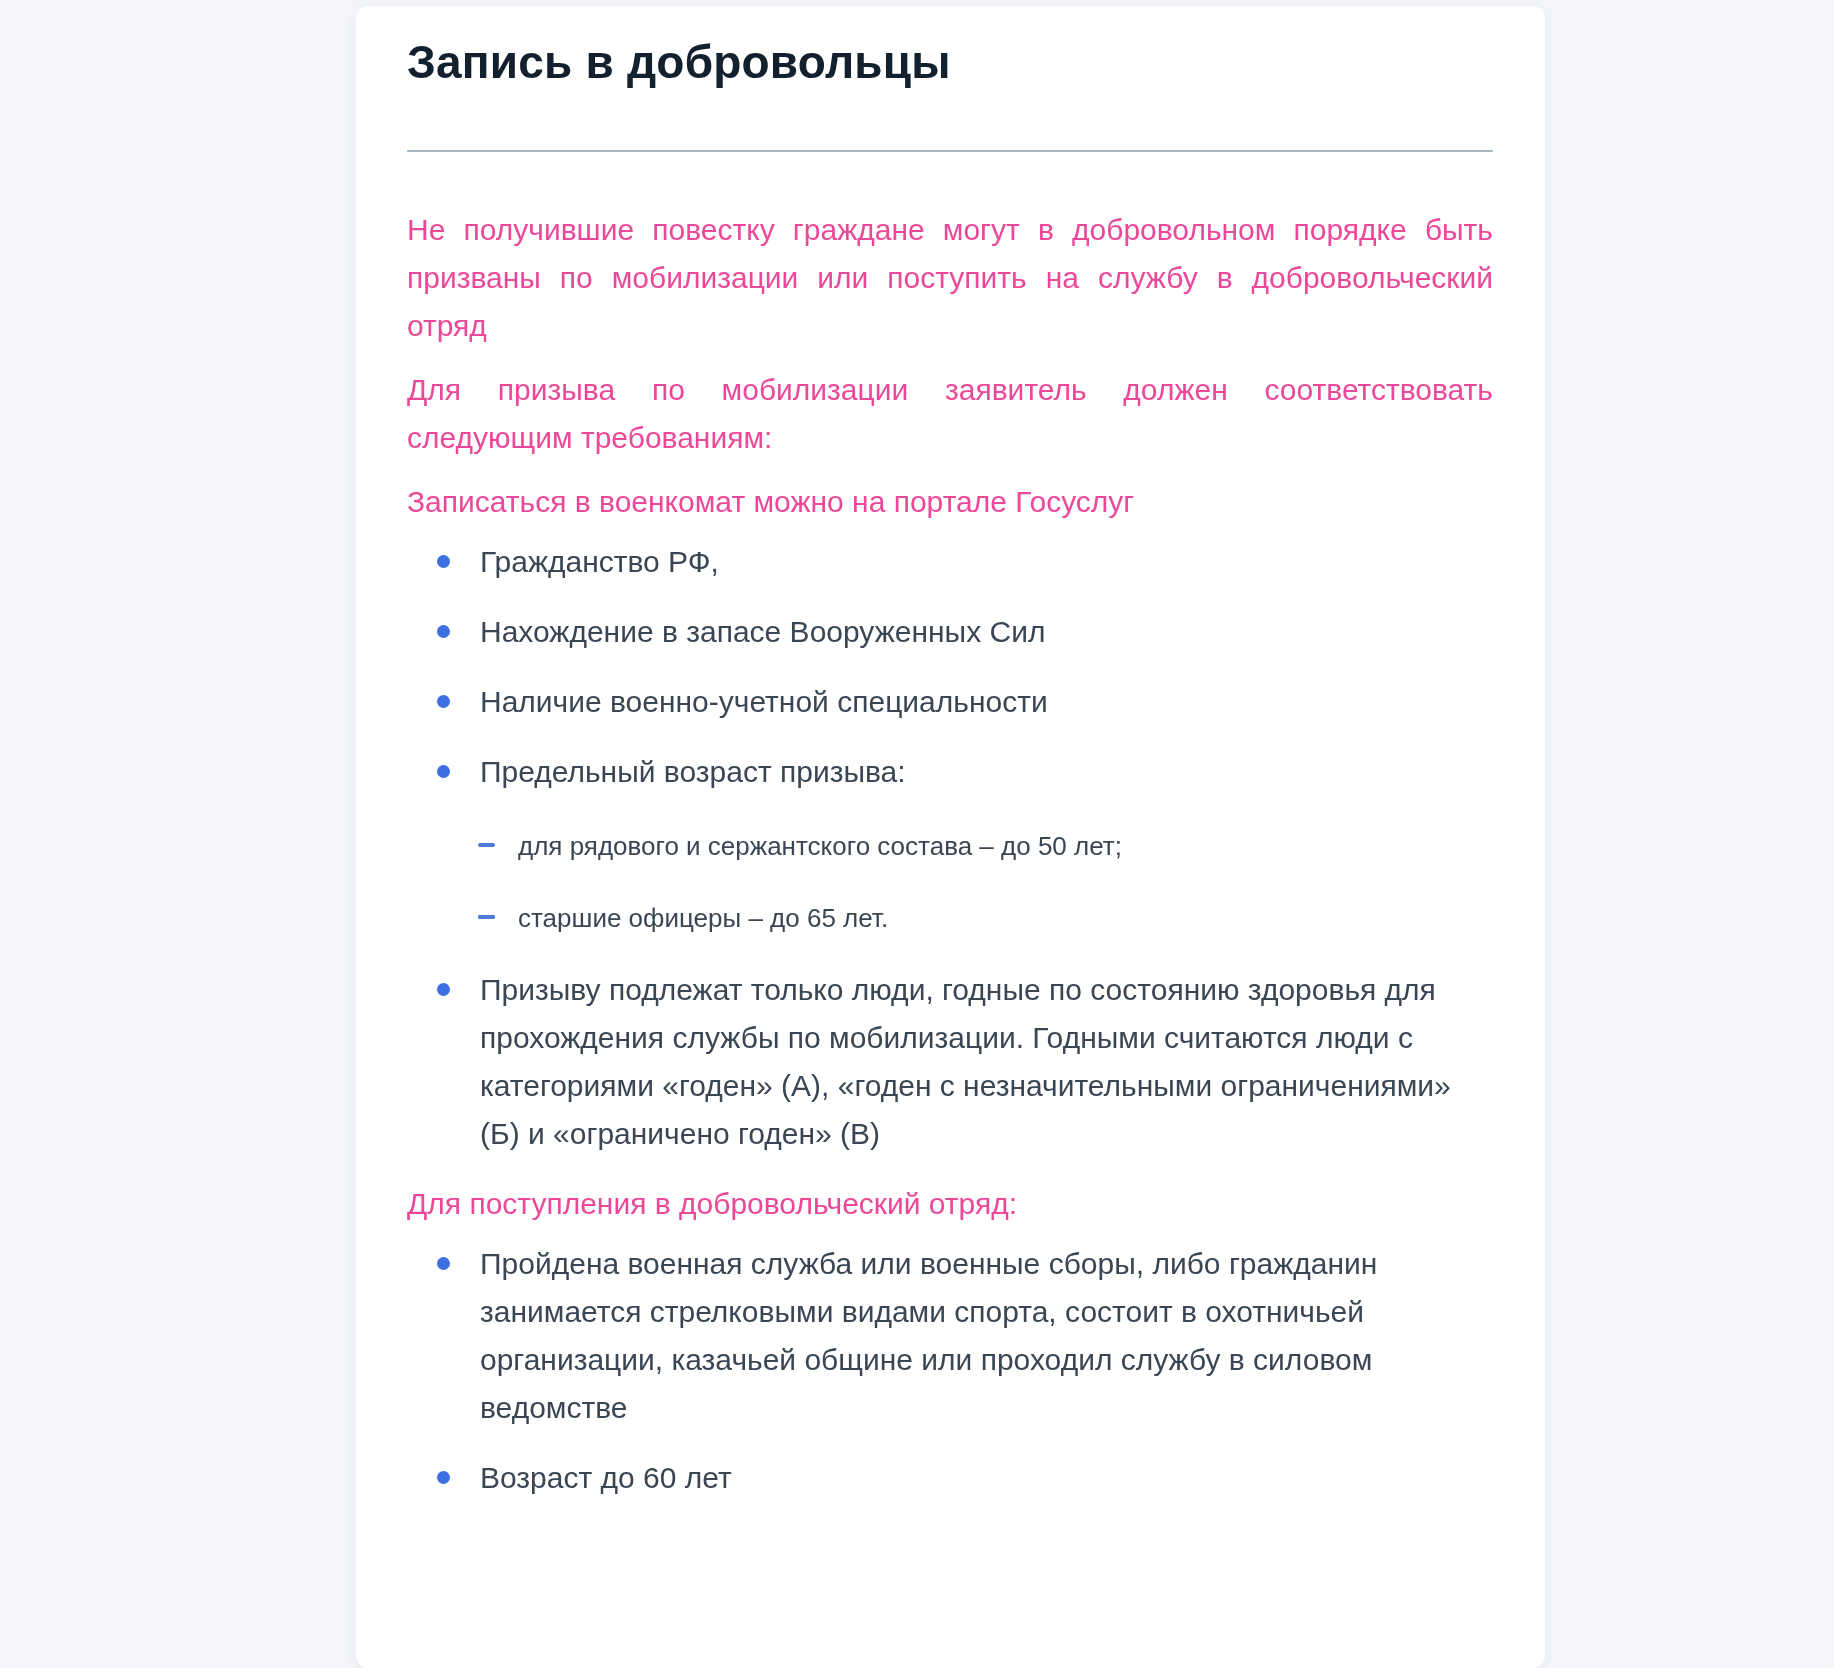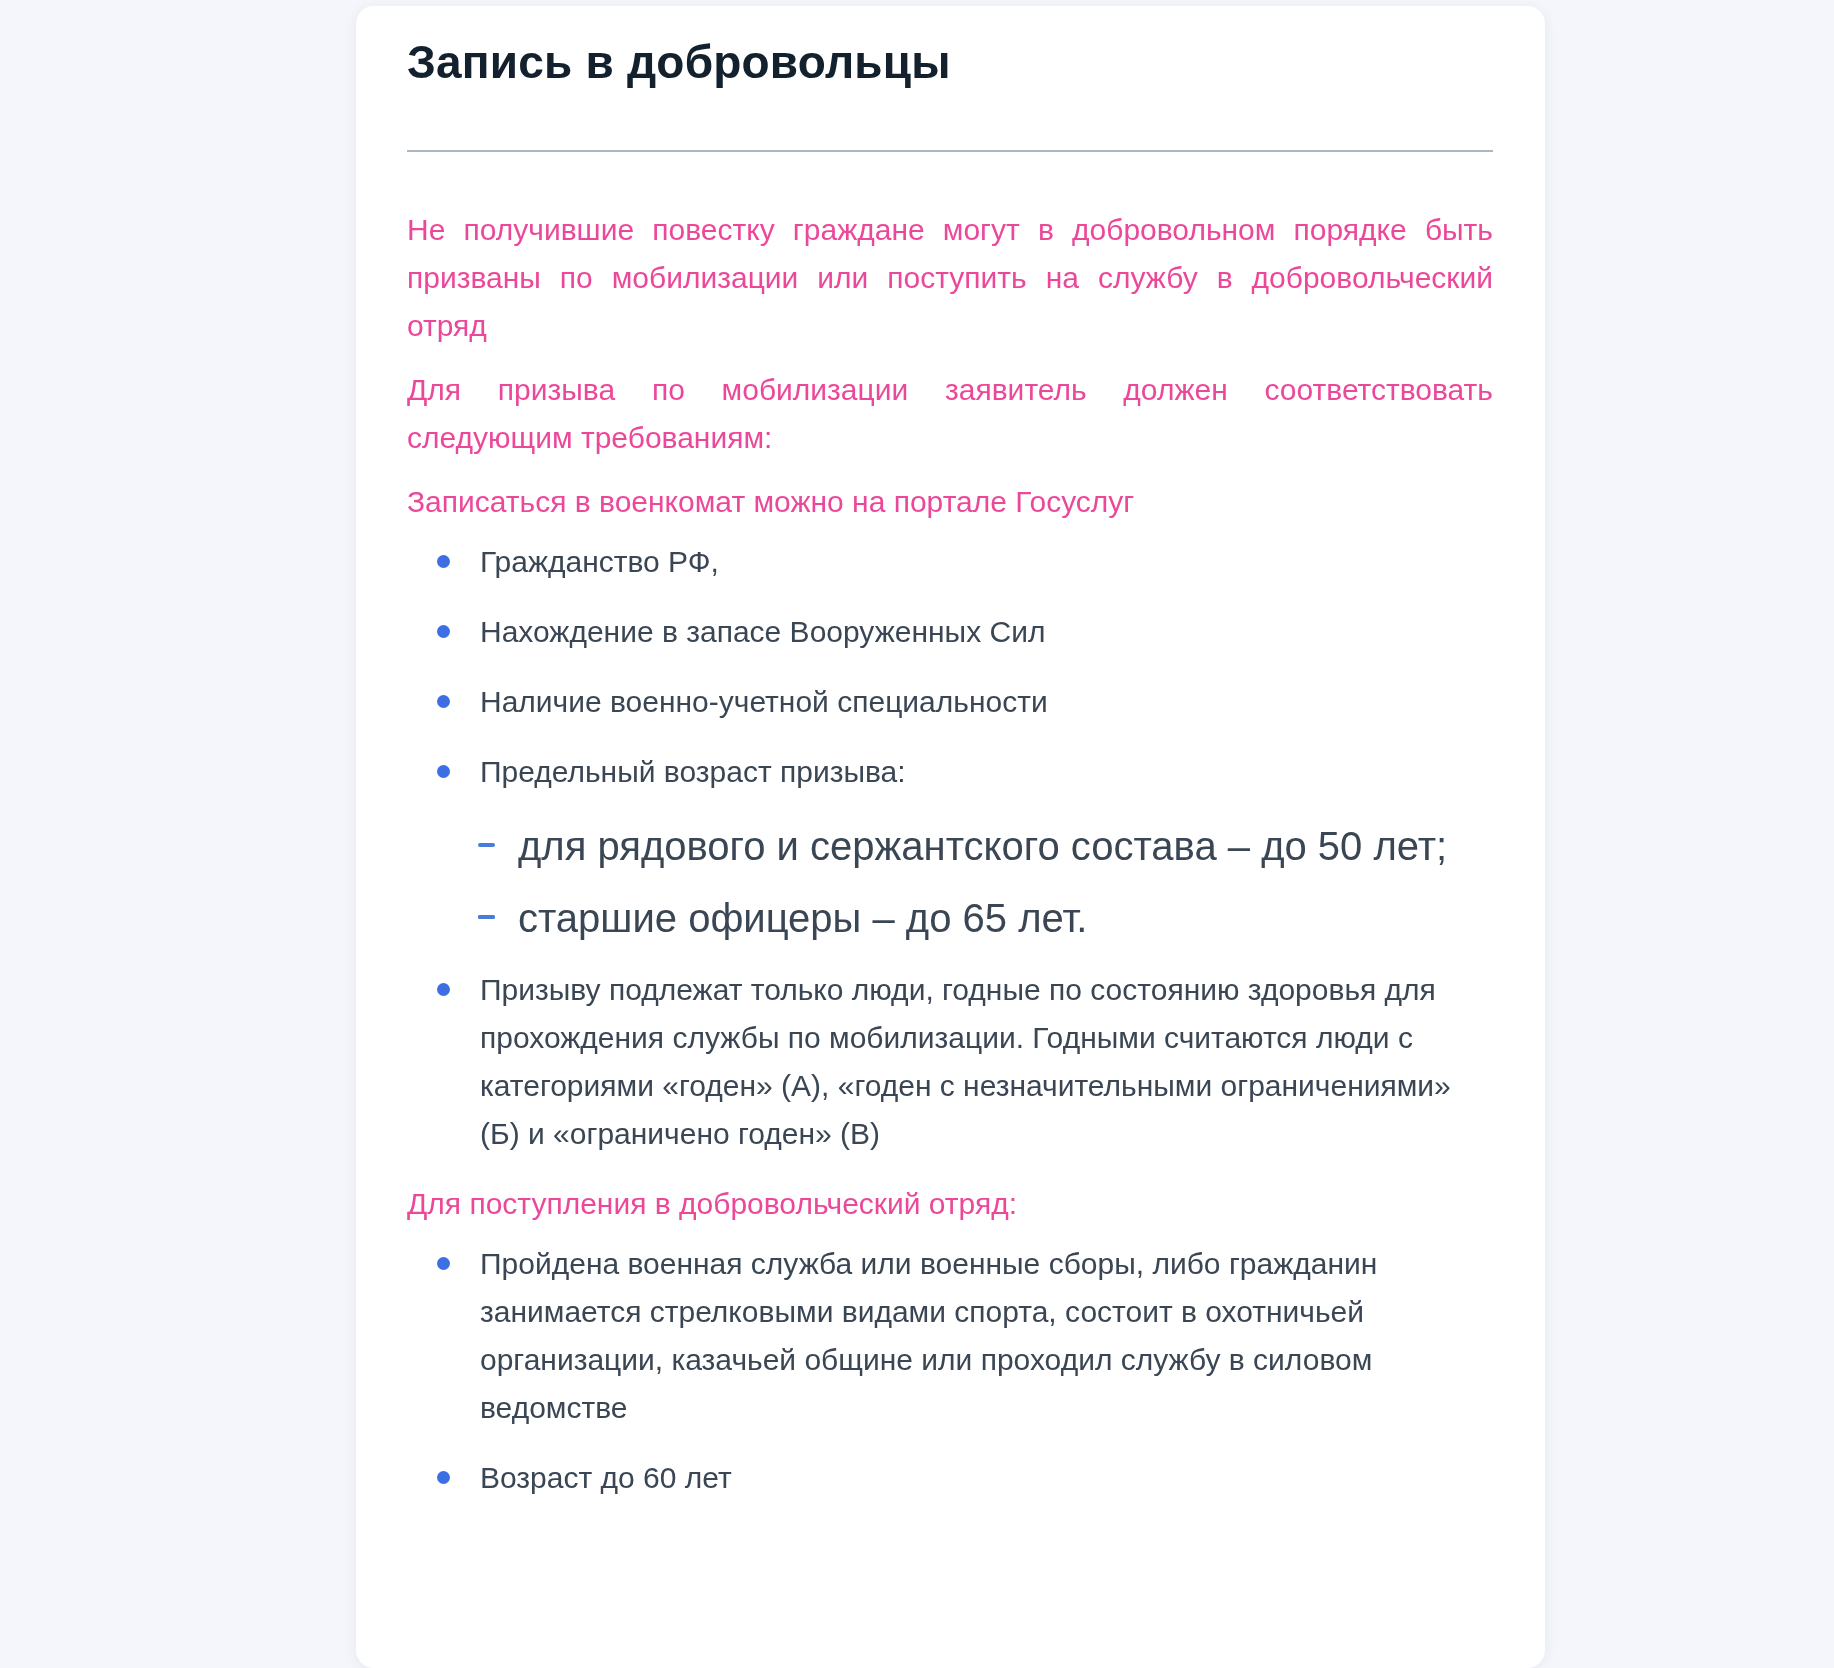--- a/index.html
+++ b/index.html
@@ -7,21 +7,21 @@
     width: 1834px; height: 1668px;
     overflow: hidden;
     background: #f4f6fb;
     font-family: "Liberation Sans", sans-serif;
   }
   .card {
     position: absolute;
     left: 356px; top: 6px;
     width: 1189px; height: 1662px;
     background: #ffffff;
-    border-radius: 18px;
+    border-radius: 12px;
     box-shadow: 0 2px 14px rgba(40, 60, 90, 0.07);
     padding: 28px 52px 0 51px;
     color: #3a4654;
   }
   .page-title {
     font-size: 46px;
     line-height: 56px;
     font-weight: 700;
     color: #13202e;
     letter-spacing: 0.2px;
@@ -63,21 +63,21 @@
   }
   ul.dashes {
     list-style: none;
     margin: 26px 0 4px -73px;
     padding: 0;
   }
   ul.dashes > li {
     position: relative;
     padding-left: 111px;
     margin-bottom: 24px;
-    font-size: 40px;
+    font-size: 26px;
     line-height: 48px;
     color: #3a4654;
   }
   .dash {
     position: absolute;
     left: 71px; top: 21px;
     width: 17px; height: 4px;
     border-radius: 2px;
     background: #4b7bd9;
   }

